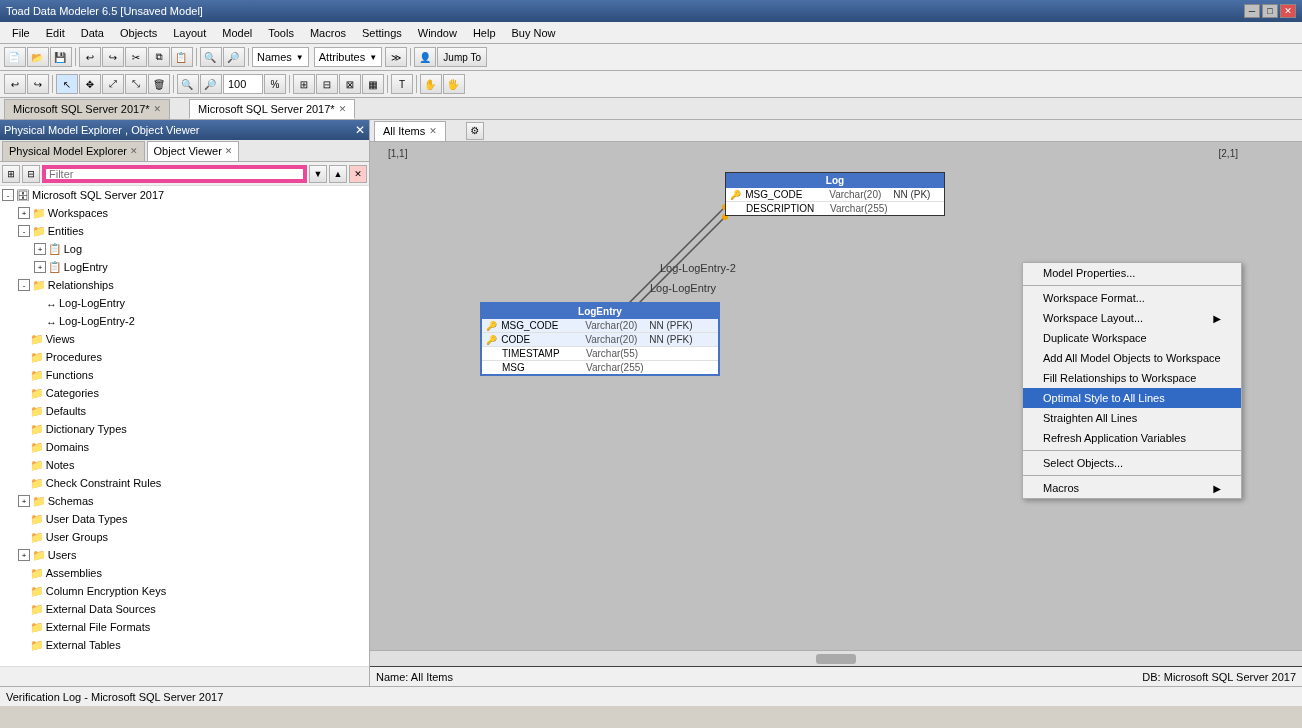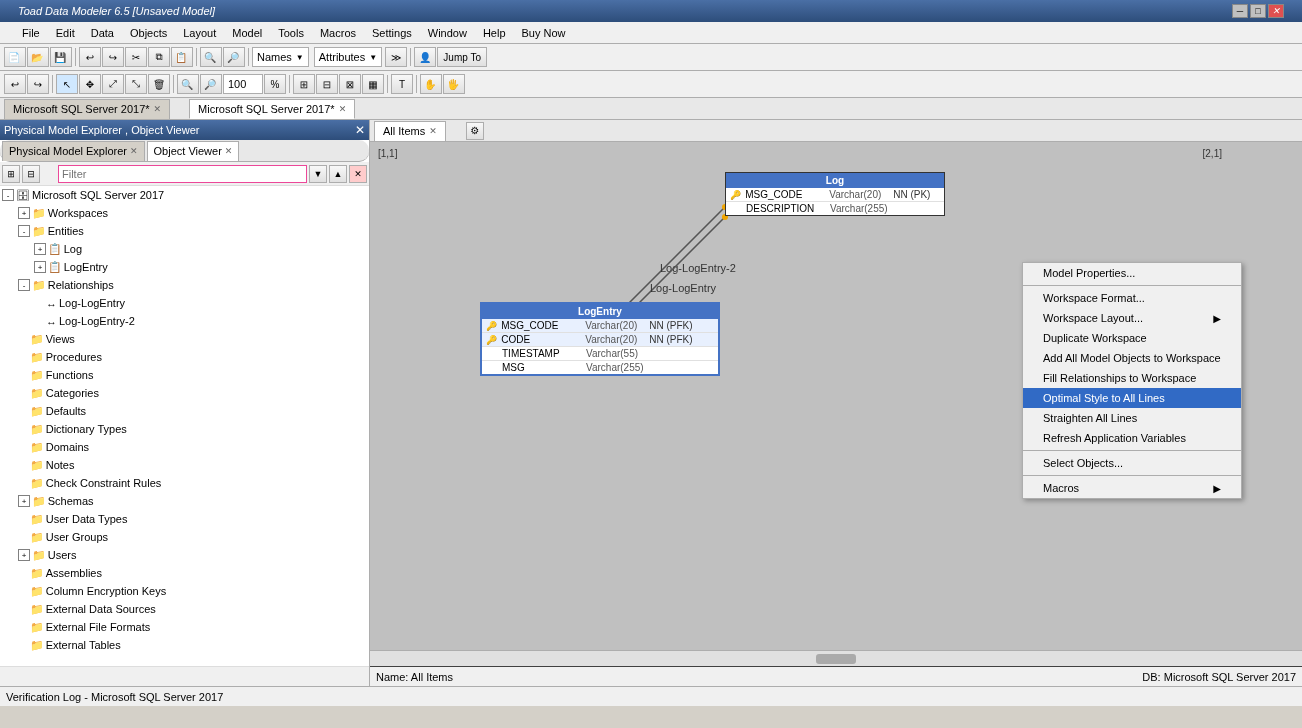--- a/index.html
+++ b/index.html
@@ -6,40 +6,39 @@
     body { background: #d4d0c8; width: 1302px; height: 728px; overflow: hidden; }
 
     
     .title-bar {
       background: linear-gradient(to bottom, #4a6fa5, #2d4d7a);
       color: white;
       height: 22px;
       display: flex;
       align-items: center;
       justify-content: space-between;
-      padding: 0 18px;
-      font-size: 11px;
-      font-style: italic;
+      padding: 0 6px;
+      font-size: 11px;
     }
     .title-bar-controls { display: flex; gap: 2px; }
     .title-bar-btn {
       width: 16px; height: 14px;
       background: #c0c0c0;
       border: 1px solid #888;
       display: flex; align-items: center; justify-content: center;
       font-size: 9px; cursor: pointer; color: #000;
     }
 
     
     .menu-bar {
       background: #f0f0f0;
       height: 22px;
       display: flex;
       align-items: center;
-      padding: 0 14px;
+      padding: 0 4px;
       border-bottom: 1px solid #adadad;
     }
     .menu-item {
       padding: 2px 8px;
       cursor: pointer;
       font-size: 11px;
     }
 
     
     .toolbar-area {
@@ -137,21 +136,20 @@
     }
 
     
     .sub-tabs {
       background: #e8e8e8;
       display: flex;
       align-items: center;
       height: 22px;
       border-bottom: 1px solid #adadad;
       padding-left: 2px;
-      border-radius: 10px;
     }
     .sub-tab {
       display: flex;
       align-items: center;
       padding: 2px 6px;
       background: #d4d0c8;
       border: 1px solid #adadad;
       border-bottom: none;
       cursor: pointer;
       margin-right: 2px;
@@ -177,24 +175,23 @@
       width: 18px; height: 18px;
       background: linear-gradient(to bottom, #f8f8f8, #e0e0e0);
       border: 1px solid #adadad;
       display: flex; align-items: center; justify-content: center;
       cursor: pointer;
       font-size: 9px;
     }
     .search-input {
       flex: 1;
       height: 18px;
-      border: 1px solid #ec4899;
+      border: 4px solid #ec4899;
       padding: 0 3px;
       font-size: 11px;
-      margin-left: 16px;
     }
 
     
     .tree {
       flex: 1;
       overflow-y: auto;
       background: white;
     }
     .tree-item {
       display: flex;
@@ -353,20 +350,21 @@
       display: flex;
       align-items: center;
       padding: 0 4px;
       font-size: 11px;
     }
 
     .coord-label {
       position: absolute;
       color: #333;
       font-size: 10px;
+      margin-left: 10px;
     }
 
     .verification-bar {
       height: 20px;
       background: #f0f0f0;
       border-top: 1px solid #adadad;
       display: flex;
       align-items: center;
       padding: 0 6px;
       font-size: 11px;
@@ -661,21 +659,21 @@
     <div class="canvas-tab-bar">
       <div class="canvas-tab">
         <span>All Items</span>
         <span class="tab-close">✕</span>
       </div>
       <div class="tb-btn" style="width:18px;height:18px;margin-left:2px;">⚙</div>
     </div>
 
     <div class="canvas">
       <span class="coord-label" style="top:6px;left:8px;">[1,1]</span>
-      <span class="coord-label" style="top:6px;right:80px;">[2,1]</span>
+      <span class="coord-label" style="top:6px;right:64px;">[2,1]</span>
 
       <svg class="connector-svg">
 
         <line x1="355" y1="65" x2="245" y2="175" stroke="#555" stroke-width="1.5"></line>
         <text x="290" y="130" font-size="9" fill="#333">Log-LogEntry-2</text>
 
         <line x1="355" y1="75" x2="245" y2="185" stroke="#555" stroke-width="1.5"></line>
         <text x="280" y="150" font-size="9" fill="#333">Log-LogEntry</text>
 
         <circle cx="355" cy="65" r="3" fill="#f0a500"></circle>

